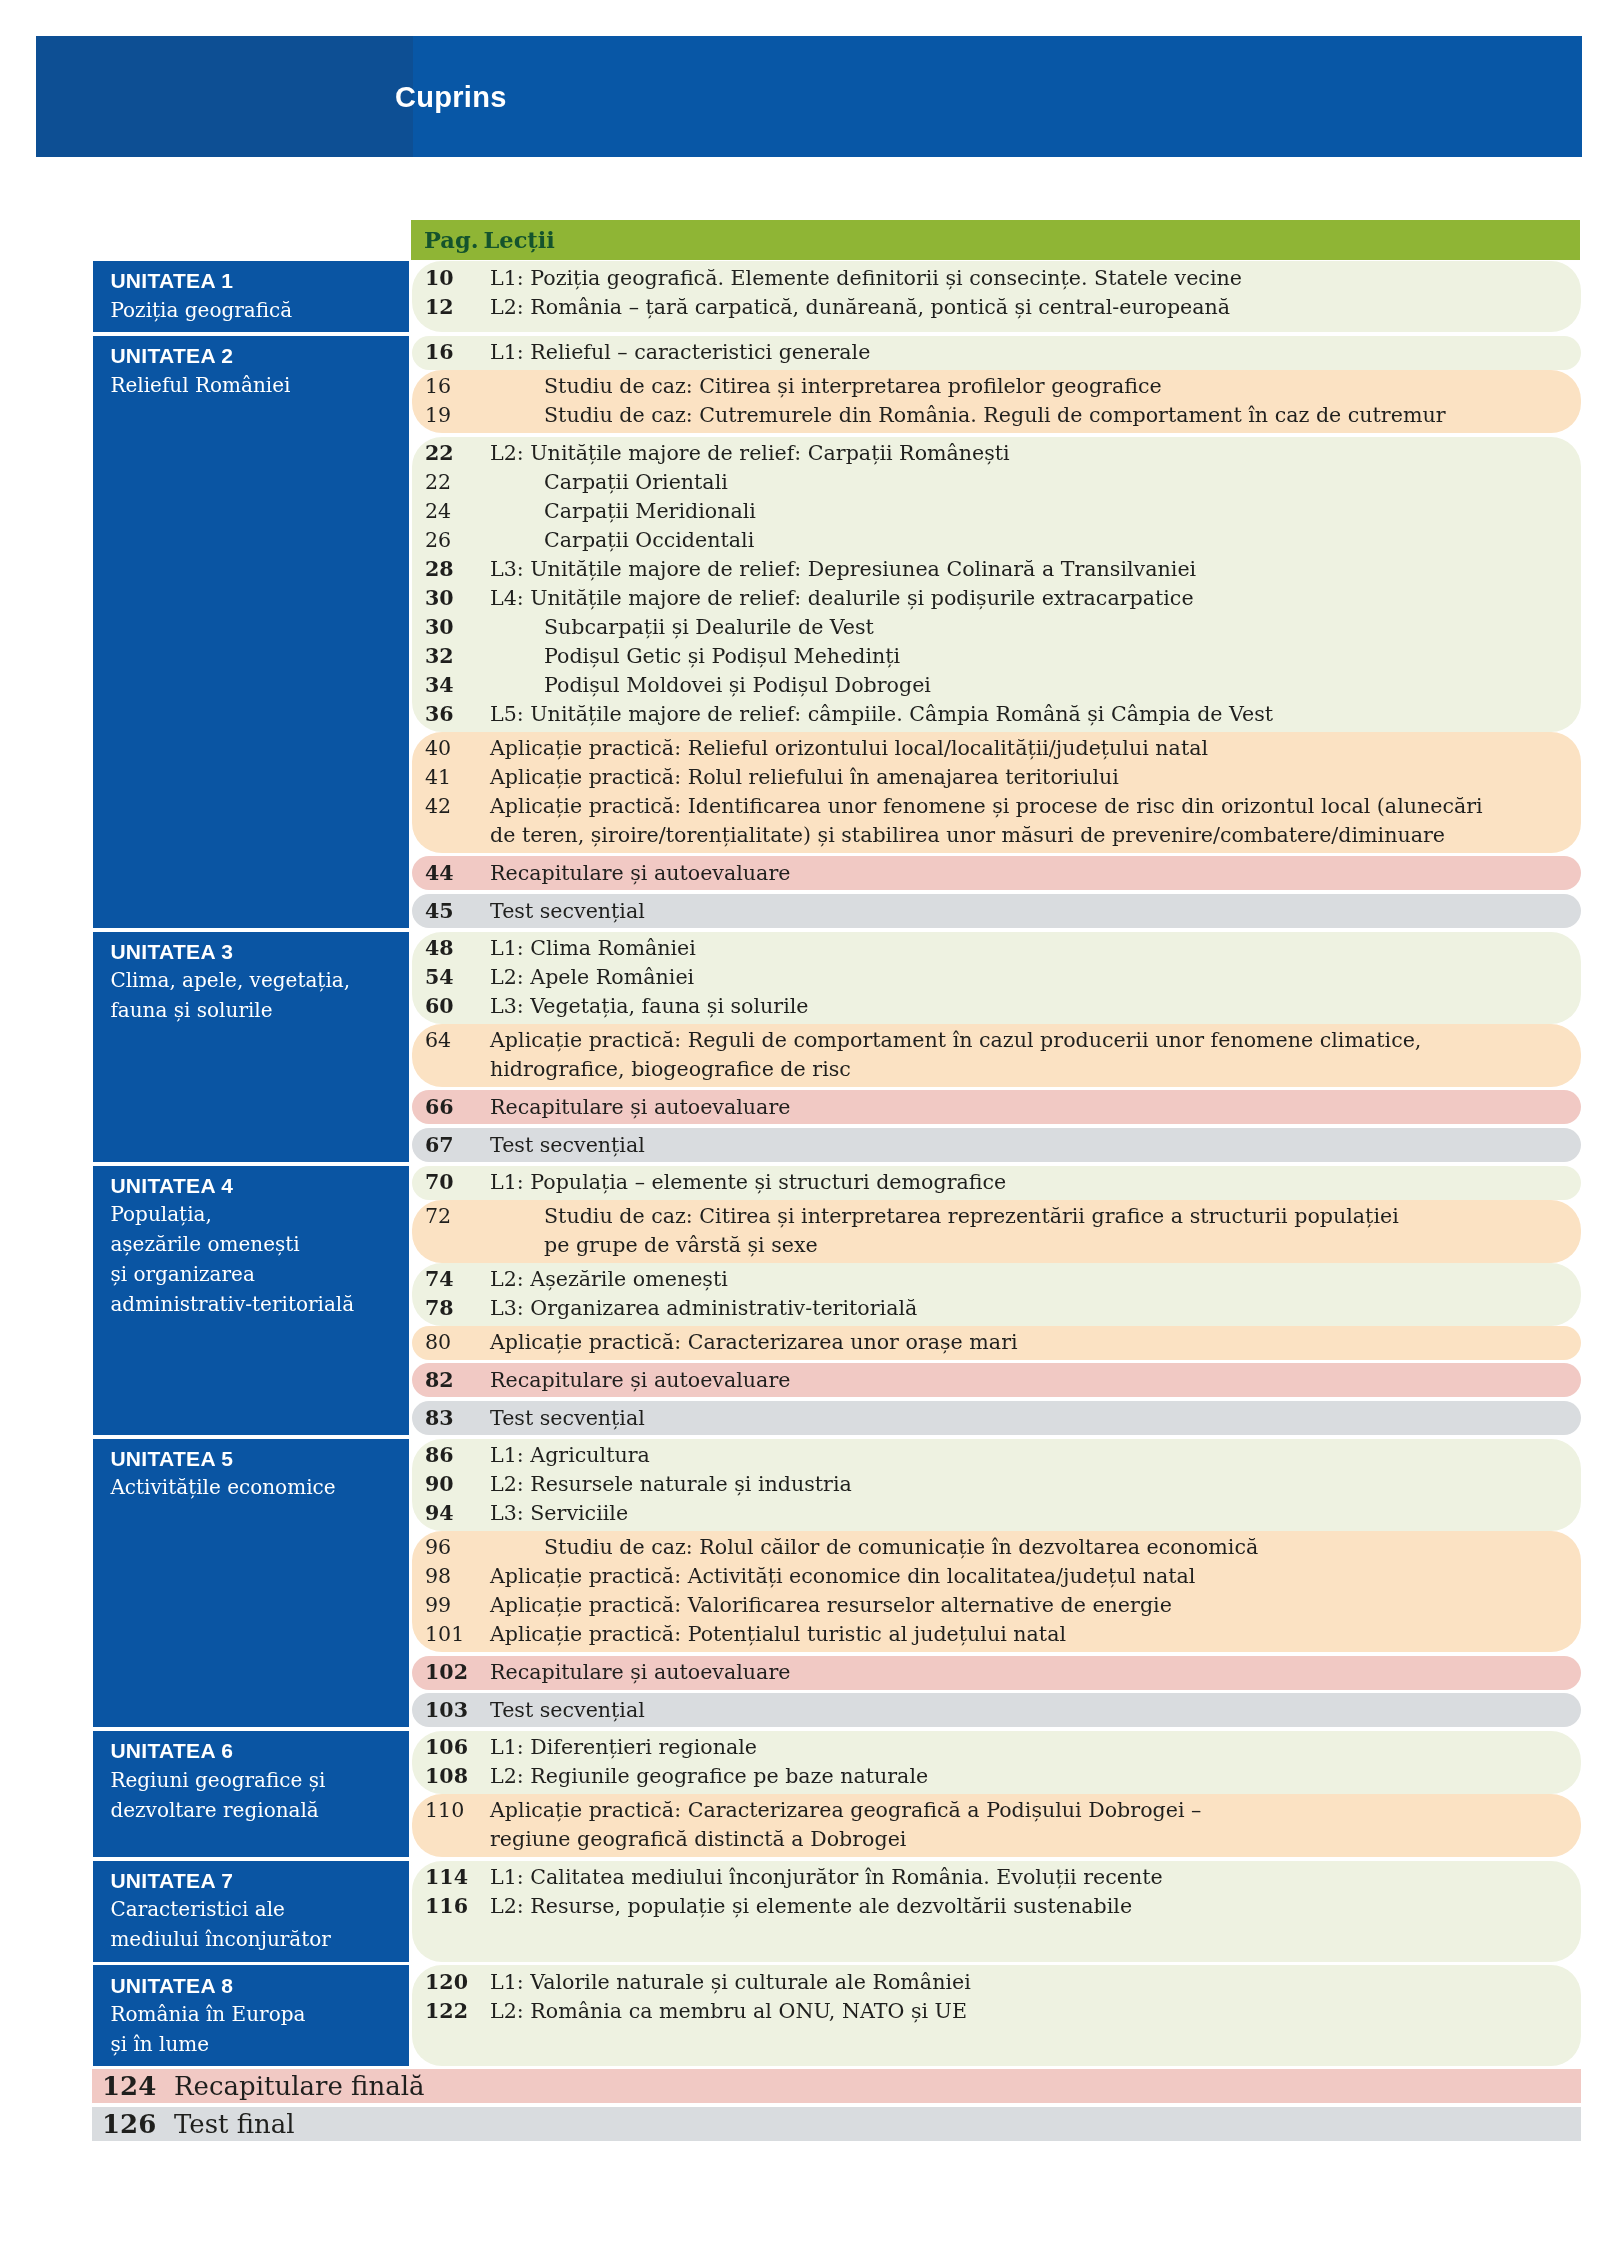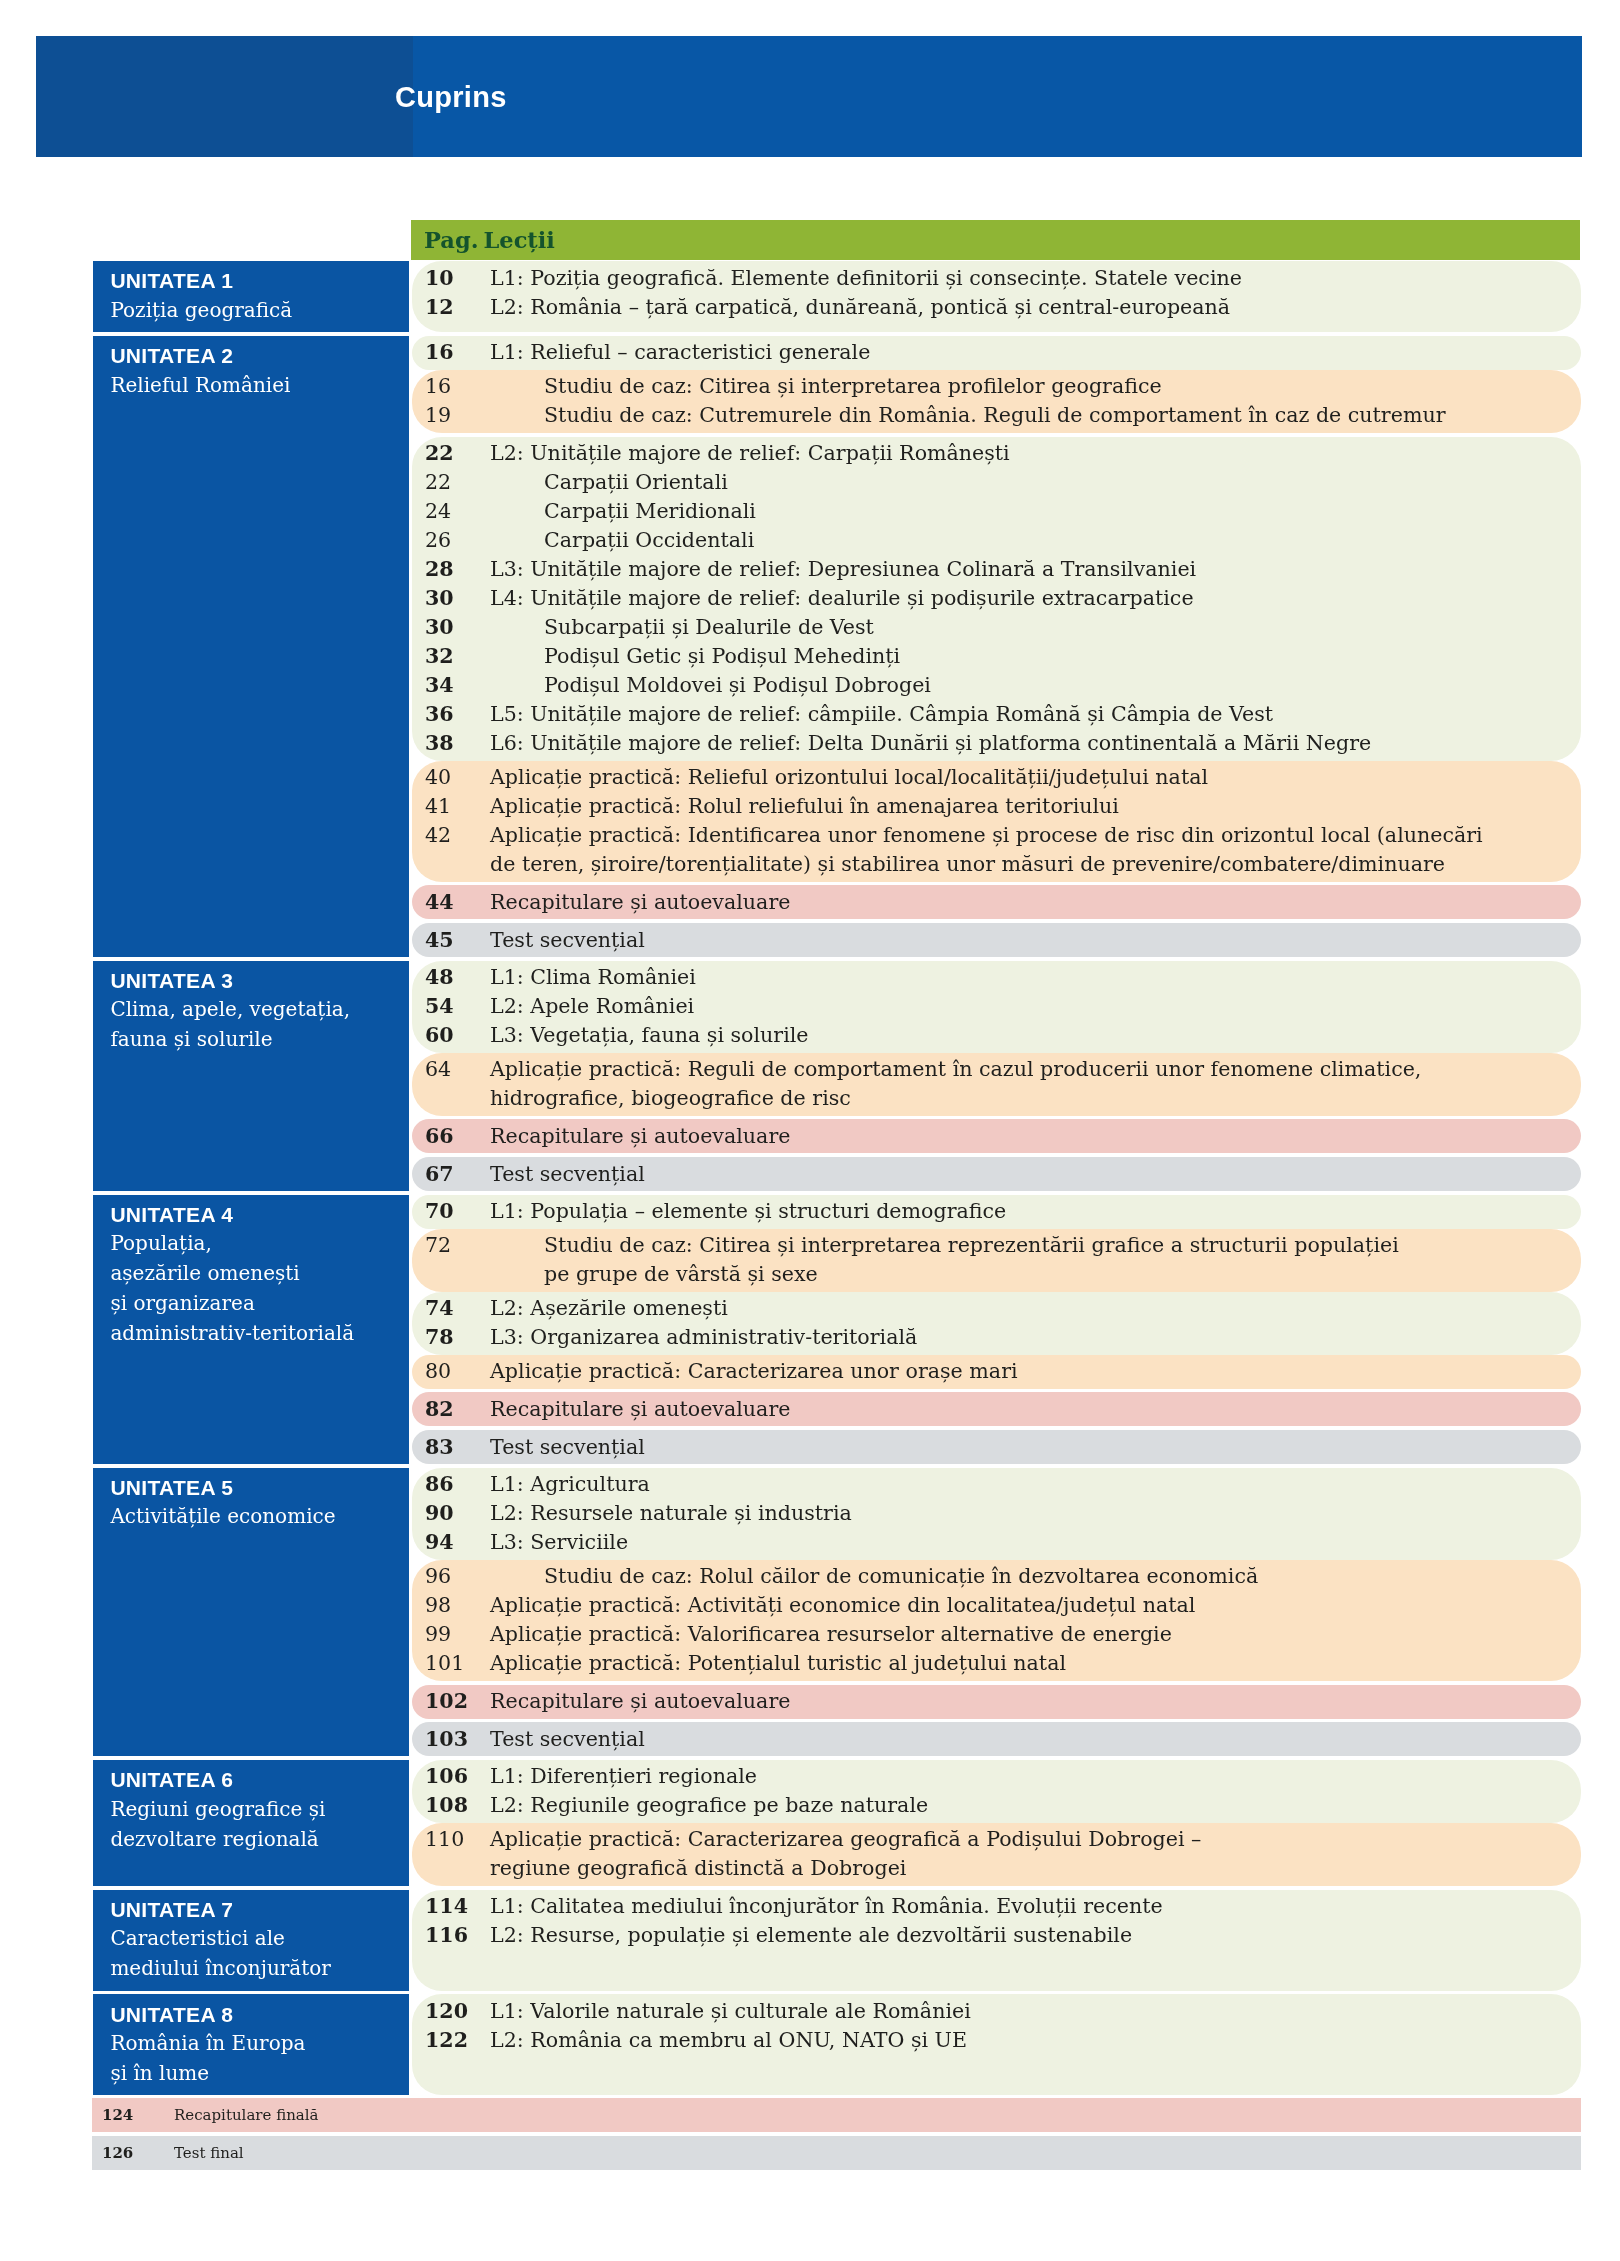--- a/index.html
+++ b/index.html
@@ -38,21 +38,21 @@
   .block.recap{background:var(--row_pink);}
   .block.test{background:var(--row_gray);}
 
   .row{display:flex;min-height:29px;line-height:29px;font-size:20.6px;}
   .pg{flex:none;width:65px;padding-left:13px;}
   .pg.b{font-weight:bold;}
   .txt{flex:1;padding-right:18.7px;white-space:pre-line;}
   .txt.ind{padding-left:54px;}
 
   
-  .final-row{display:flex;min-height:34px;line-height:34px;font-size:15px;margin-top:3.7px;width:1489px;}
+  .final-row{display:flex;min-height:34px;line-height:34px;font-size:26px;margin-top:3.7px;width:1489px;}
   .final-row.first{margin-top:2.5px;}
   .final-row.recap{background:var(--row_pink);}
   .final-row.test{background:var(--row_gray);}
   .final-row .pg{width:72px;padding-left:10px;}
 </style>
 </head>
 <body>
 
 <div class="page">
   <div class="banner">
@@ -140,24 +140,20 @@
                 <span class="txt ind">Podișul Getic și Podișul Mehedinți</span>
               </div>
               <div class="row">
                 <span class="pg b">34</span>
                 <span class="txt ind">Podișul Moldovei și Podișul Dobrogei</span>
               </div>
               <div class="row">
                 <span class="pg b">36</span>
                 <span class="txt">L5: Unitățile majore de relief: câmpiile. Câmpia Română și Câmpia de Vest</span>
               </div>
-              <div class="row">
-                <span class="pg b">38</span>
-                <span class="txt">L6: Unitățile majore de relief: Delta Dunării și platforma continentală a Mării Negre</span>
-              </div>
             </div>
             <div class="block case">
               <div class="row">
                 <span class="pg">40</span>
                 <span class="txt">Aplicație practică: Relieful orizontului local/localității/județului natal</span>
               </div>
               <div class="row">
                 <span class="pg">41</span>
                 <span class="txt">Aplicație practică: Rolul reliefului în amenajarea teritoriului</span>
               </div>

